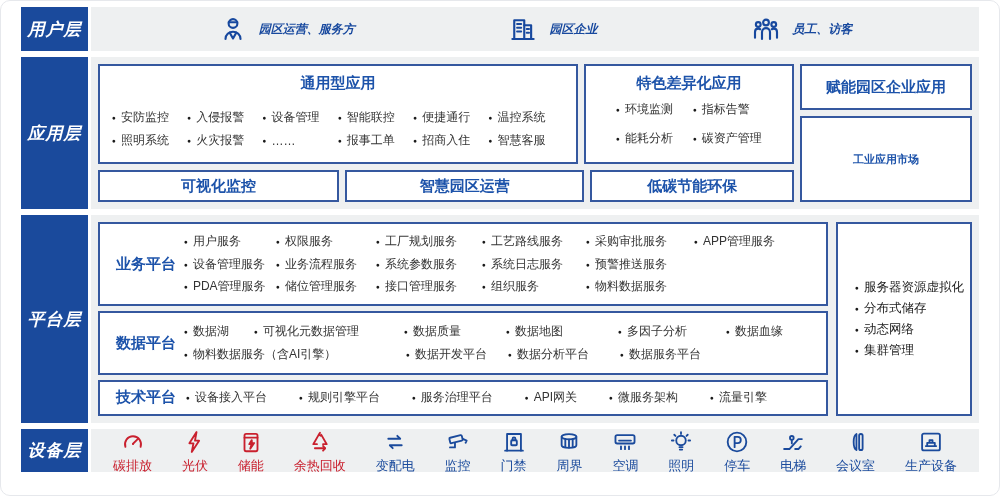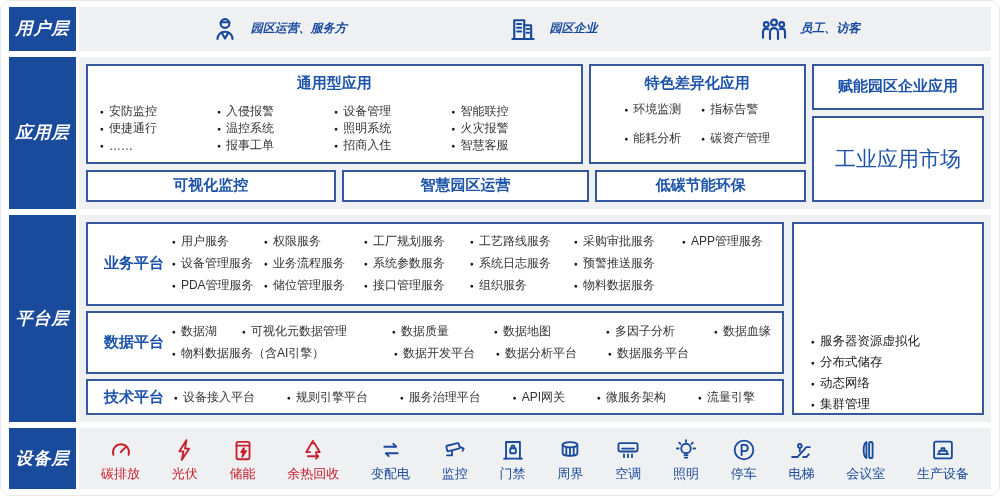--- a/index.html
+++ b/index.html
@@ -1,23 +1,23 @@
 <!DOCTYPE html>
 <html><head>
 <meta charset="utf-8">
 <style>
   * { box-sizing: border-box; margin: 0; padding: 0; }
   html,body { width:1000px; height:496px; background:#fff; font-family:"Liberation Sans", sans-serif; }
-  .canvas { width:1000px; height:496px; padding:6px 8px; border:1px solid #e6e8ec; border-radius:10px;
+  .canvas { width:1000px; height:496px; padding:6px 20px; border:1px solid #e6e8ec; border-radius:10px;
             display:flex; flex-direction:column; gap:6px; background:#fff; }
   .row { display:flex; gap:3px; }
   .row-user { height:44px; }
   .row-app { height:152px; }
   .row-platform { height:208px; }
-  .row-device { height:61px; }
+  .row-device { height:43px; }
   .layer-label { width:67px; flex:none; background:#1a4a9c; color:#fff; display:flex; align-items:center;
                  justify-content:center; font-weight:bold; font-style:italic; font-size:17px; letter-spacing:1px; }
   .content { flex:1; background:#eef0f1; min-width:0; }
 
   
   .user-content { display:flex; align-items:center; justify-content:space-around; padding:0 50px; }
   .user-group { display:flex; align-items:center; gap:11px; color:#17489e; font-weight:bold;
                 font-style:italic; font-size:12px; }
   .user-group svg { width:30px; height:30px; display:block; }
 
@@ -27,47 +27,47 @@
   
   .app-content { display:flex; gap:6px; padding:7px; }
   .app-left { flex:719 1 0; display:flex; flex-direction:column; gap:6px; min-width:0; }
   .app-right { width:172px; flex:none; display:flex; flex-direction:column; gap:6px; }
   .app-top { flex:1; display:flex; gap:6px; min-height:0; }
   .general-box { flex:508 1 0; display:flex; flex-direction:column; padding:5px 10px 7px;gap:10px; }
   .special-box { flex:212 1 0; display:flex; flex-direction:column; padding:5px 8px 7px; }
   .box-title { text-align:center; color:#1d53aa; font-weight:bold; font-size:15px; padding-top:3px; }
   .bullet { font-size:12px; color:#333; white-space:nowrap; display:flex; align-items:center; gap:5px; }
   .bullet::before { content:"●"; font-size:6.5px; color:#1a1a1a; flex:none; }
-  .grid-6 { flex:1; display:grid; grid-template-columns:repeat(4,1fr); align-content:space-evenly; padding:0 2px; }
+  .grid-6 { flex:1; display:grid; grid-template-columns:repeat(6,1fr); align-content:space-evenly; padding:0 2px; }
   .grid-2 { flex:1; display:grid; grid-template-columns:auto auto; gap:4px 20px; justify-content:center;
             align-content:space-evenly; }
   .app-bars { height:32px; display:flex; gap:6px; flex:none; }
   .bar { display:flex; align-items:center; justify-content:center; color:#1d53aa; font-weight:bold; font-size:15px; }
   .bar1 { flex:252 1 0; } .bar2 { flex:250 1 0; } .bar3 { flex:212 1 0; }
   .empower-box { height:46px; flex:none; display:flex; align-items:center; justify-content:center;
                  color:#1d53aa; font-weight:bold; font-size:15px; }
   .market-box { flex:1; display:flex; align-items:center; justify-content:center;
-                color:#1d53aa; font-weight:normal; font-size:21px; }
+                color:#1d53aa; font-weight:bold; font-size:11px; }
 
   
   .plat-content { display:flex; gap:8px; padding:7px; }
   .plat-left { flex:1; display:flex; flex-direction:column; gap:5px; min-width:0; }
   .plat-box { display:flex; align-items:center; padding:4px 8px; min-height:0; }
   .business-box { flex:90 1 0; }
   .data-box { flex:64 1 0; }
   .tech-box { flex:30 1 0; }
   .plat-title { width:76px; flex:none; text-align:center; color:#1d53aa; font-weight:bold; font-size:15px; }
   .plat-items { flex:1; display:flex; flex-direction:column; justify-content:space-evenly; height:100%; min-width:0; }
   .g-row { display:grid; }
   .biz-r { grid-template-columns:92px 100px 106px 104px 108px auto;text-align:center; }
   .data-r1 { grid-template-columns:70px 150px 102px 112px 108px auto; }
   .data-r2 { grid-template-columns:222px 102px 112px auto; }
   .tech-items { flex:1; display:flex; gap:32px; padding-left:2px; }
   .filler { visibility:hidden; }
-  .infra-box { width:192px; flex:none; display:flex; flex-direction:column; justify-content:flex-end;
+  .infra-box { width:136px; flex:none; display:flex; flex-direction:column; justify-content:center;
                gap:4px; padding-left:17px; }
   .infra-box .bullet { font-size:12.5px; color:#222; }
 
   
   .device-content { display:flex; align-items:center; justify-content:space-between; padding:2px 22px 0; }
   .dev { display:flex; flex-direction:column; align-items:center; gap:2px; }
   .dev svg { width:26px; height:26px; display:block; }
   .dev-label { font-size:13px; font-weight:normal; white-space:nowrap; }
   .c-red { color:#c9202e; }
   .c-blue { color:#1a4a9c; }

